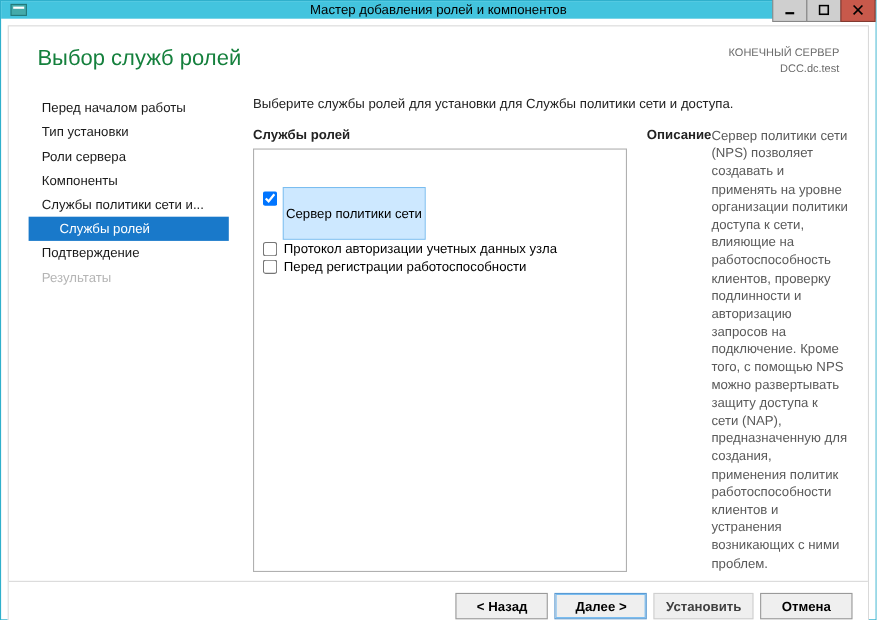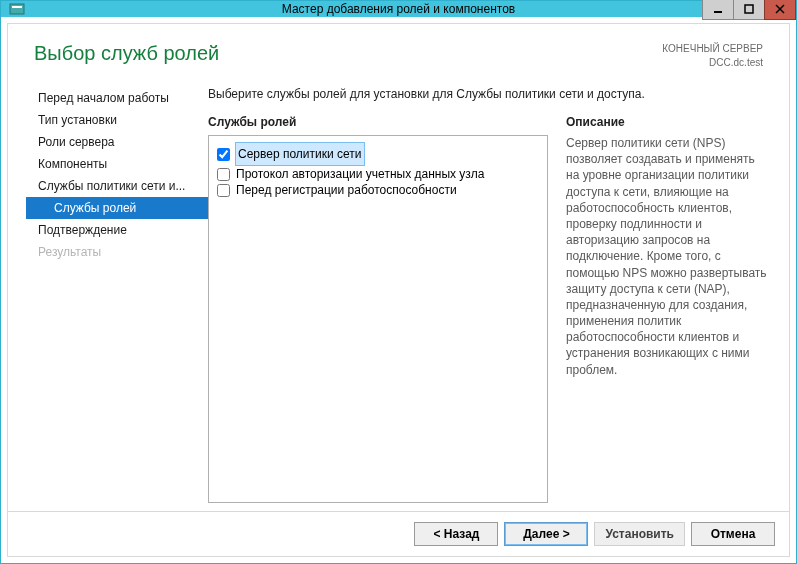--- a/index.html
+++ b/index.html
@@ -82,21 +82,21 @@
     margin-left: auto;
     text-align: right;
     font-size: 10px;
     color: #6a6a6a;
     line-height: 1.35;
   }
   .body-area {
     flex: 1;
     display: flex;
     padding: 2px 18px 8px 18px;
-    gap: 0;
+    gap: 22px;
     overflow: hidden;
   }
   .nav {
     width: 182px;
     padding-top: 6px;
   }
   .nav-item {
     padding: 4px 4px 4px 12px;
     font-size: 12px;
     color: #1a1a1a;
@@ -128,21 +128,21 @@
     overflow: hidden;
   }
   .col-left {
     width: 340px;
     display: flex;
     flex-direction: column;
   }
   .col-right {
     flex: 1;
     display: flex;
-    flex-direction: column;
+    flex-direction: row;
   }
   .section-label {
     font-weight: 700;
     font-size: 12px;
     color: #222;
     padding-bottom: 6px;
   }
   .role-box {
     flex: 1;
     border: 1px solid #b0b0b0;
@@ -156,21 +156,22 @@
     gap: 6px;
     padding: 1px 4px;
     font-size: 12px;
   }
   .role-row input[type=checkbox] {
     width: 13px; height: 13px;
   }
   .role-row.sel .lbl {
     background: #cde8ff;
     outline: 1px solid #7abdf0;
-    padding: 4px 2px;
+    padding: 16px 2px;
+    margin-top: 28px;
   }
   .desc-text {
     font-size: 12px;
     color: #5a5a5a;
     line-height: 1.35;
   }
   .footer {
     border-top: 1px solid #d9d9d9;
     padding: 10px 14px;
     display: flex;

